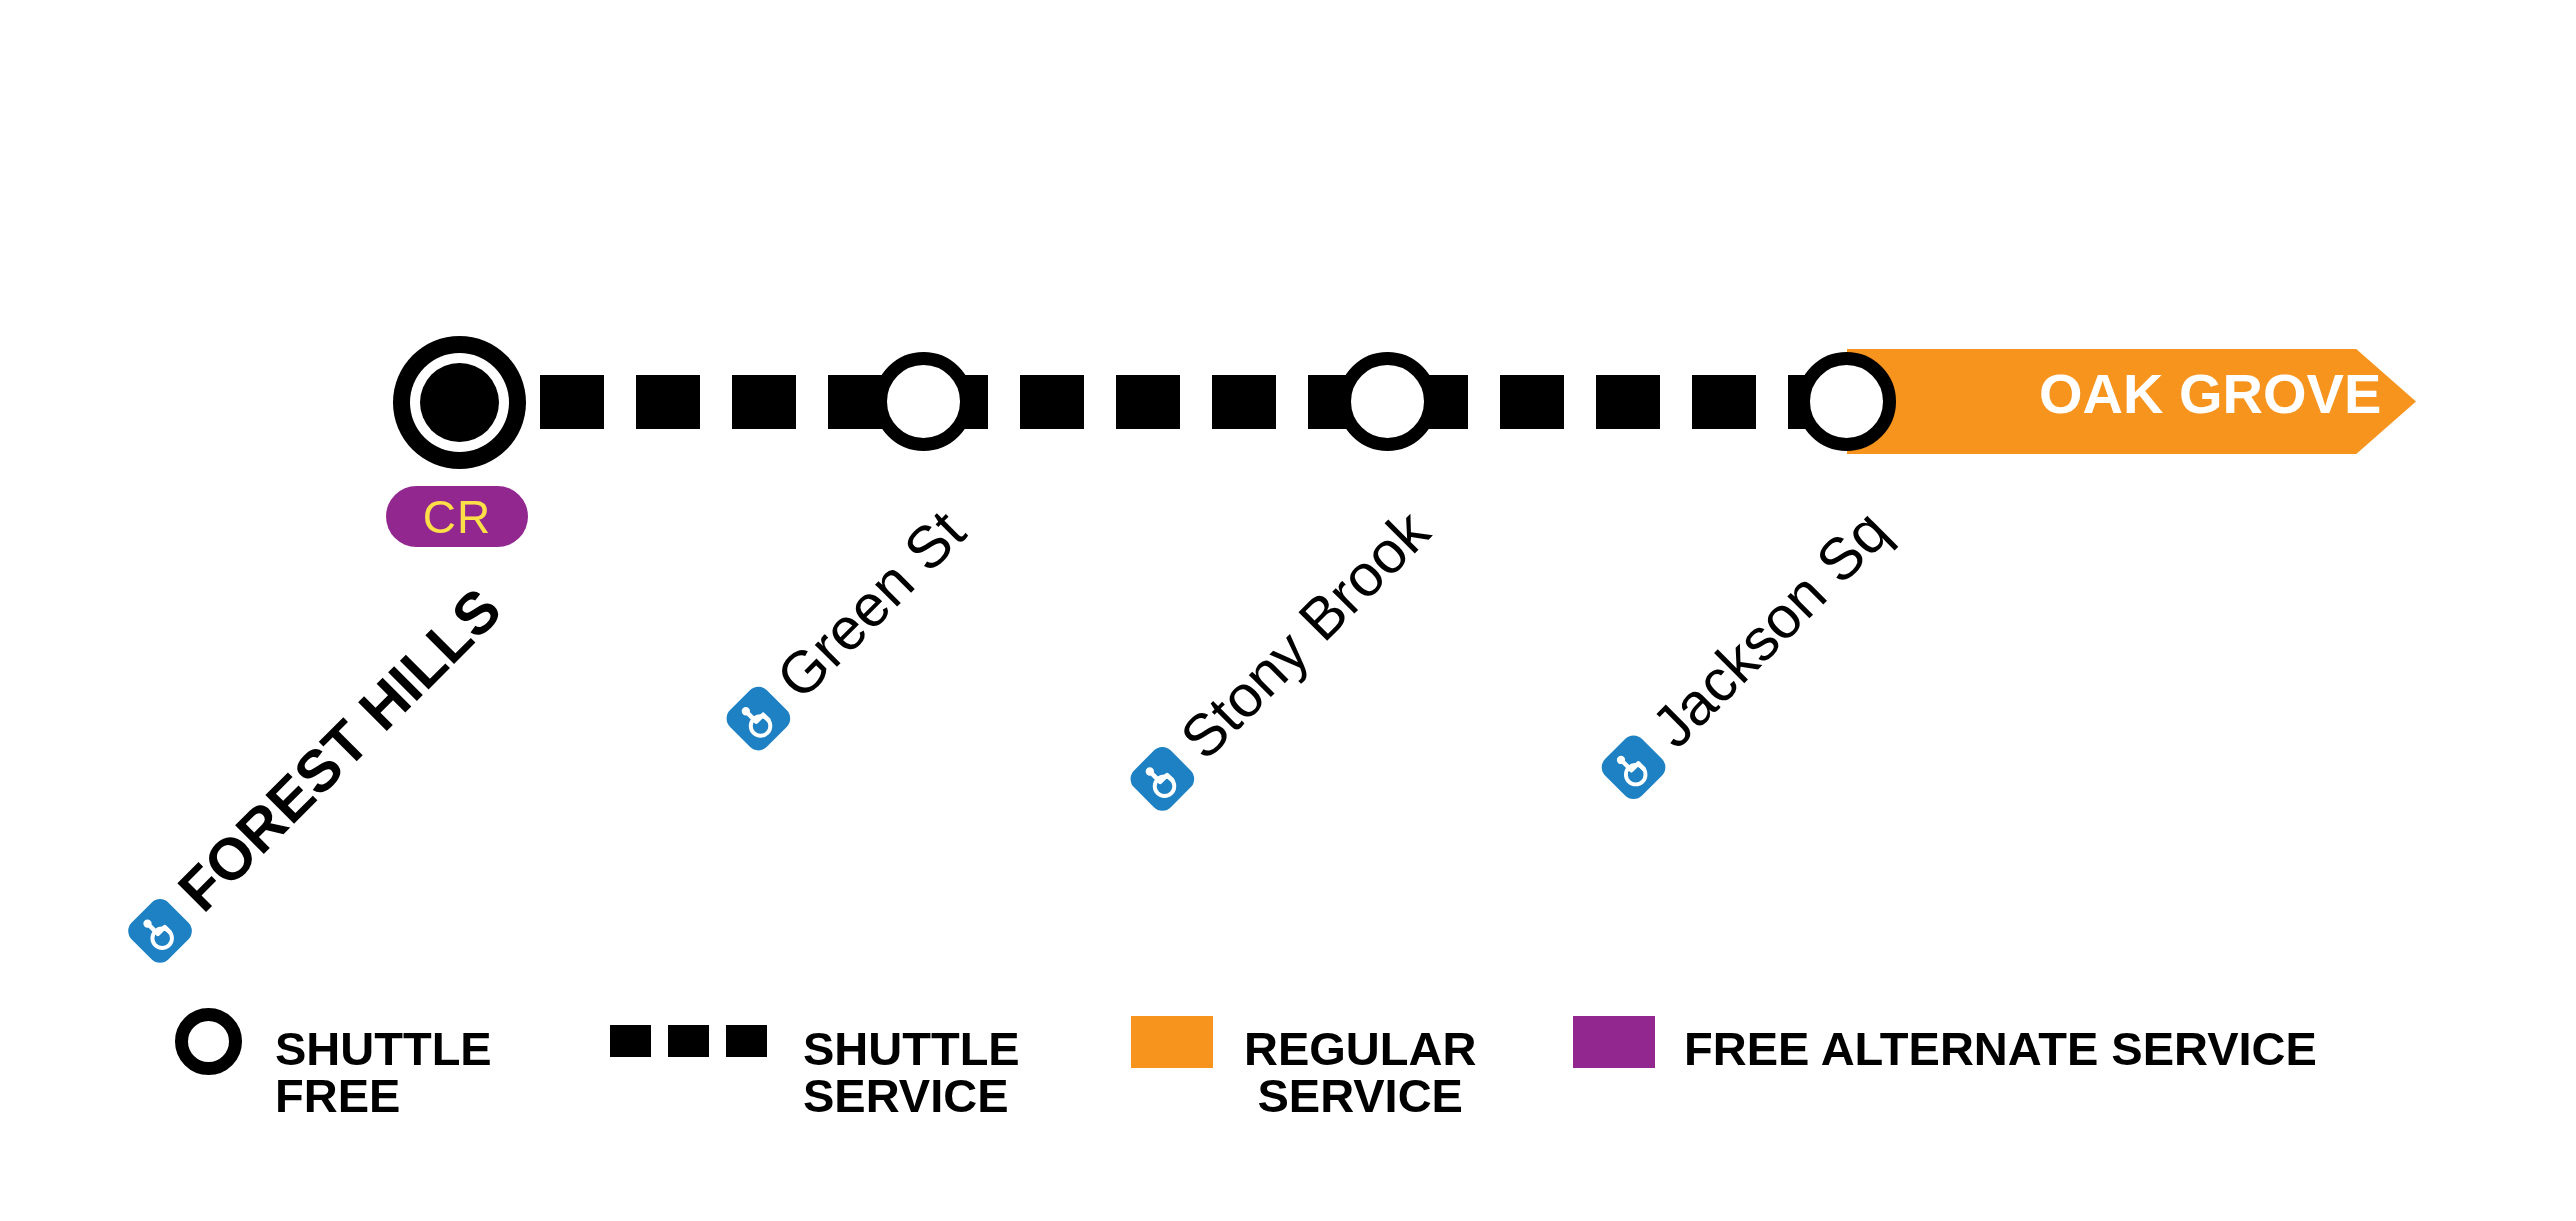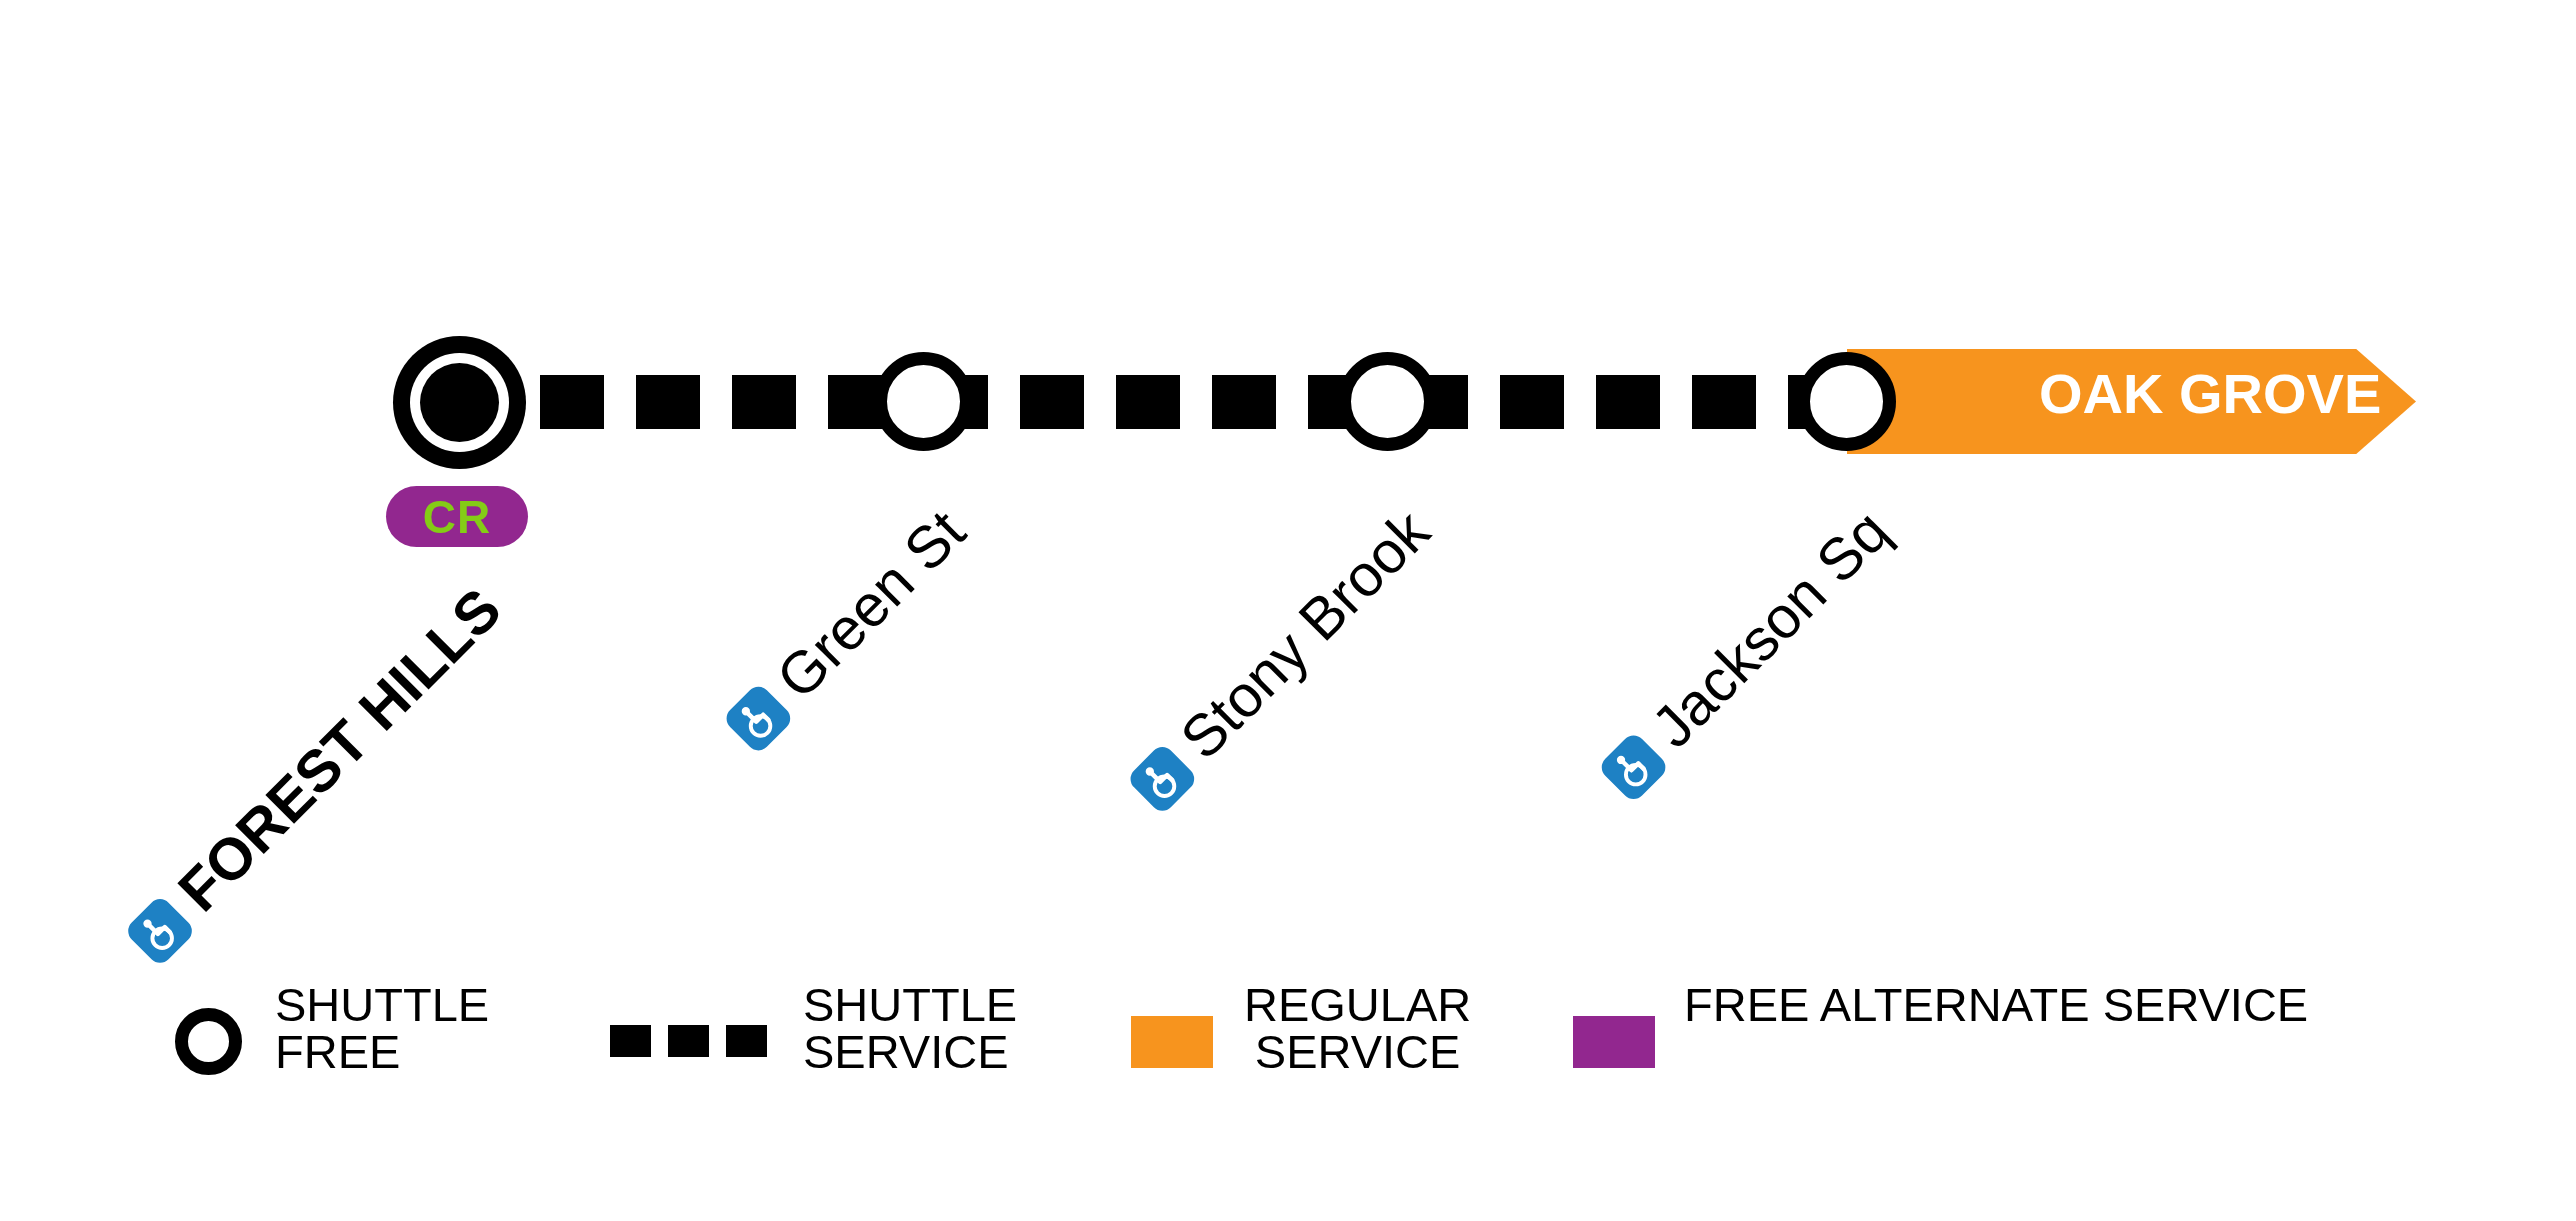--- a/index.html
+++ b/index.html
@@ -65,21 +65,21 @@
   }
   .stop-circle.green-st   { left: 874px;  }
   .stop-circle.stony-brook{ left: 1338px; }
   .stop-circle.jackson-sq { left: 1797px; }
 
   .cr-badge {
     position: absolute; left: 386px; top: 486px;
     width: 142px; height: 61px; border-radius: 31px;
     background: #92278F;
     display: flex; align-items: center; justify-content: center;
-    color: #84cc16; font-size: 46px; font-weight: 700; letter-spacing: 1px;
+    color: #fde047; font-size: 46px; font-weight: 400; letter-spacing: 1px;
     z-index: 3;
   }
 
   
   .stop-label {
     position: absolute;
     display: flex; align-items: center; gap: 16px;
     white-space: nowrap;
     transform: rotate(-45deg);
     transform-origin: 100% 0;
@@ -115,22 +115,22 @@
     background: repeating-linear-gradient(to right, #000 0 41px, transparent 41px 58px);
   }
   .legend-swatch {
     position: absolute; top: 1016px;
     width: 82px; height: 52px;
   }
   .legend-swatch.orange { left: 1131px; background: #F7941E; }
   .legend-swatch.purple { left: 1573px; background: #92278F; }
 
   .legend-text {
-    position: absolute; top: 981px;
-    font-size: 47px; font-weight: 400; line-height: 47px;
+    position: absolute; top: 1025px;
+    font-size: 47px; font-weight: 700; line-height: 47px;
     letter-spacing: 0px; white-space: nowrap;
   }
   .legend-text.shuttle-stop    { left: 275px;  }
   .legend-text.shuttle-service { left: 803px;  }
   .legend-text.regular-service { left: 1244px; text-align: center; }
   .legend-text.alt-service     { left: 1684px; }
 </style>
 </head>
 <body>
 

